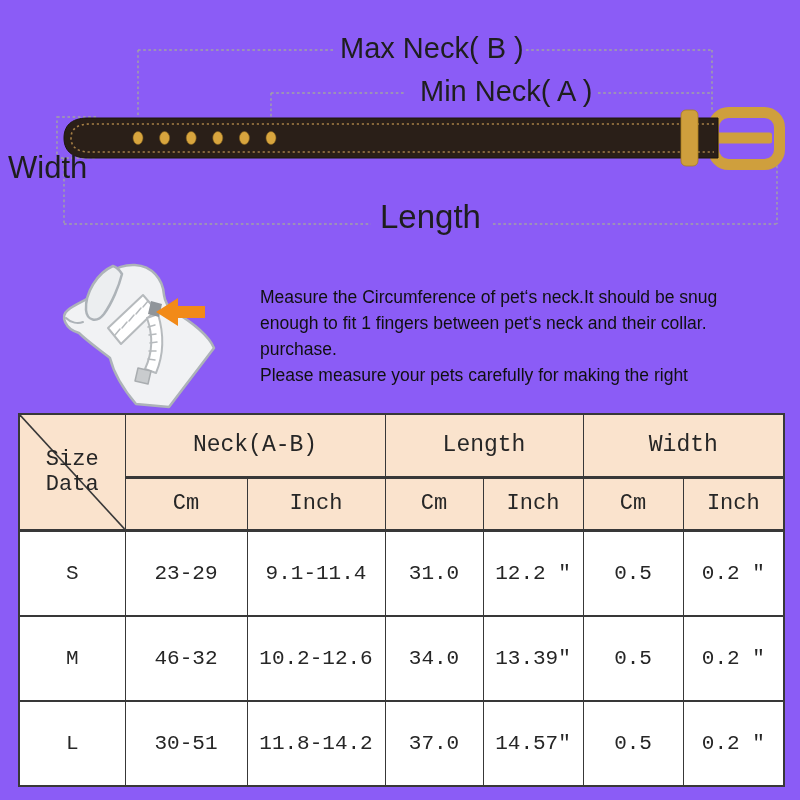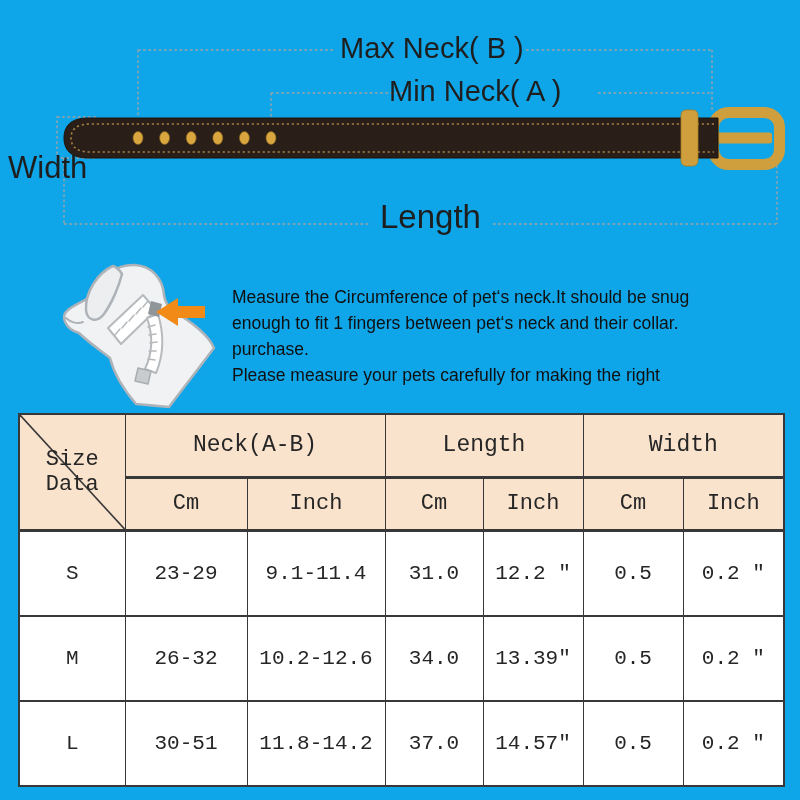--- a/index.html
+++ b/index.html
@@ -1,29 +1,29 @@
 <!DOCTYPE html>
 <html><head>
 <meta charset="utf-8">
 <style>
   html,body{margin:0;padding:0;background:#fff;}
-  .canvas{position:relative;width:800px;height:800px;background:#0ea5e9;overflow:hidden;
+  .canvas{position:relative;width:800px;height:800px;background:#8b5cf6;overflow:hidden;
           font-family:"Liberation Sans", sans-serif;}
   
   .diagram{position:absolute;left:0;top:0;width:800px;height:250px;}
   .diagram svg{position:absolute;left:0;top:0;}
   .dim-label{position:absolute;color:#1e1e1e;white-space:nowrap;line-height:1.1;}
   .lbl-max{left:340px;top:33px;font-size:29px;}
-  .lbl-min{left:389px;top:76px;font-size:29px;}
+  .lbl-min{left:420px;top:76px;font-size:29px;}
   .lbl-width{left:8px;top:151px;font-size:31px;}
   .lbl-length{left:380px;top:199px;font-size:33px;}
   
   .note-section{position:absolute;left:0;top:250px;width:800px;height:163px;}
   .dog-art{position:absolute;left:52px;top:5px;}
-  .note-text{position:absolute;left:232px;top:34px;color:#101010;font-size:17.5px;line-height:26px;}
+  .note-text{position:absolute;left:260px;top:34px;color:#101010;font-size:17.5px;line-height:26px;}
   .note-text div{white-space:nowrap;}
   
   .size-table{position:absolute;left:18px;top:413px;width:765px;border-collapse:collapse;
               table-layout:fixed;font-family:"Liberation Mono", monospace;color:#262626;}
   .size-table th,.size-table td{border:1.6px solid #383838;text-align:center;vertical-align:middle;
               font-weight:normal;padding:0;}
   .size-table{border:2.5px solid #383838;}
   .group-row{height:62px;}
   .unit-row{height:52px;}
   .body-row{height:85px;}
@@ -155,21 +155,21 @@
       <td>S</td>
       <td>23-29</td>
       <td>9.1-11.4</td>
       <td>31.0</td>
       <td>12.2 ″</td>
       <td>0.5</td>
       <td>0.2 ″</td>
     </tr>
     <tr class="body-row">
       <td>M</td>
-      <td>26-32</td>
+      <td>46-32</td>
       <td>10.2-12.6</td>
       <td>34.0</td>
       <td>13.39″</td>
       <td>0.5</td>
       <td>0.2 ″</td>
     </tr>
     <tr class="body-row">
       <td>L</td>
       <td>30-51</td>
       <td>11.8-14.2</td>

